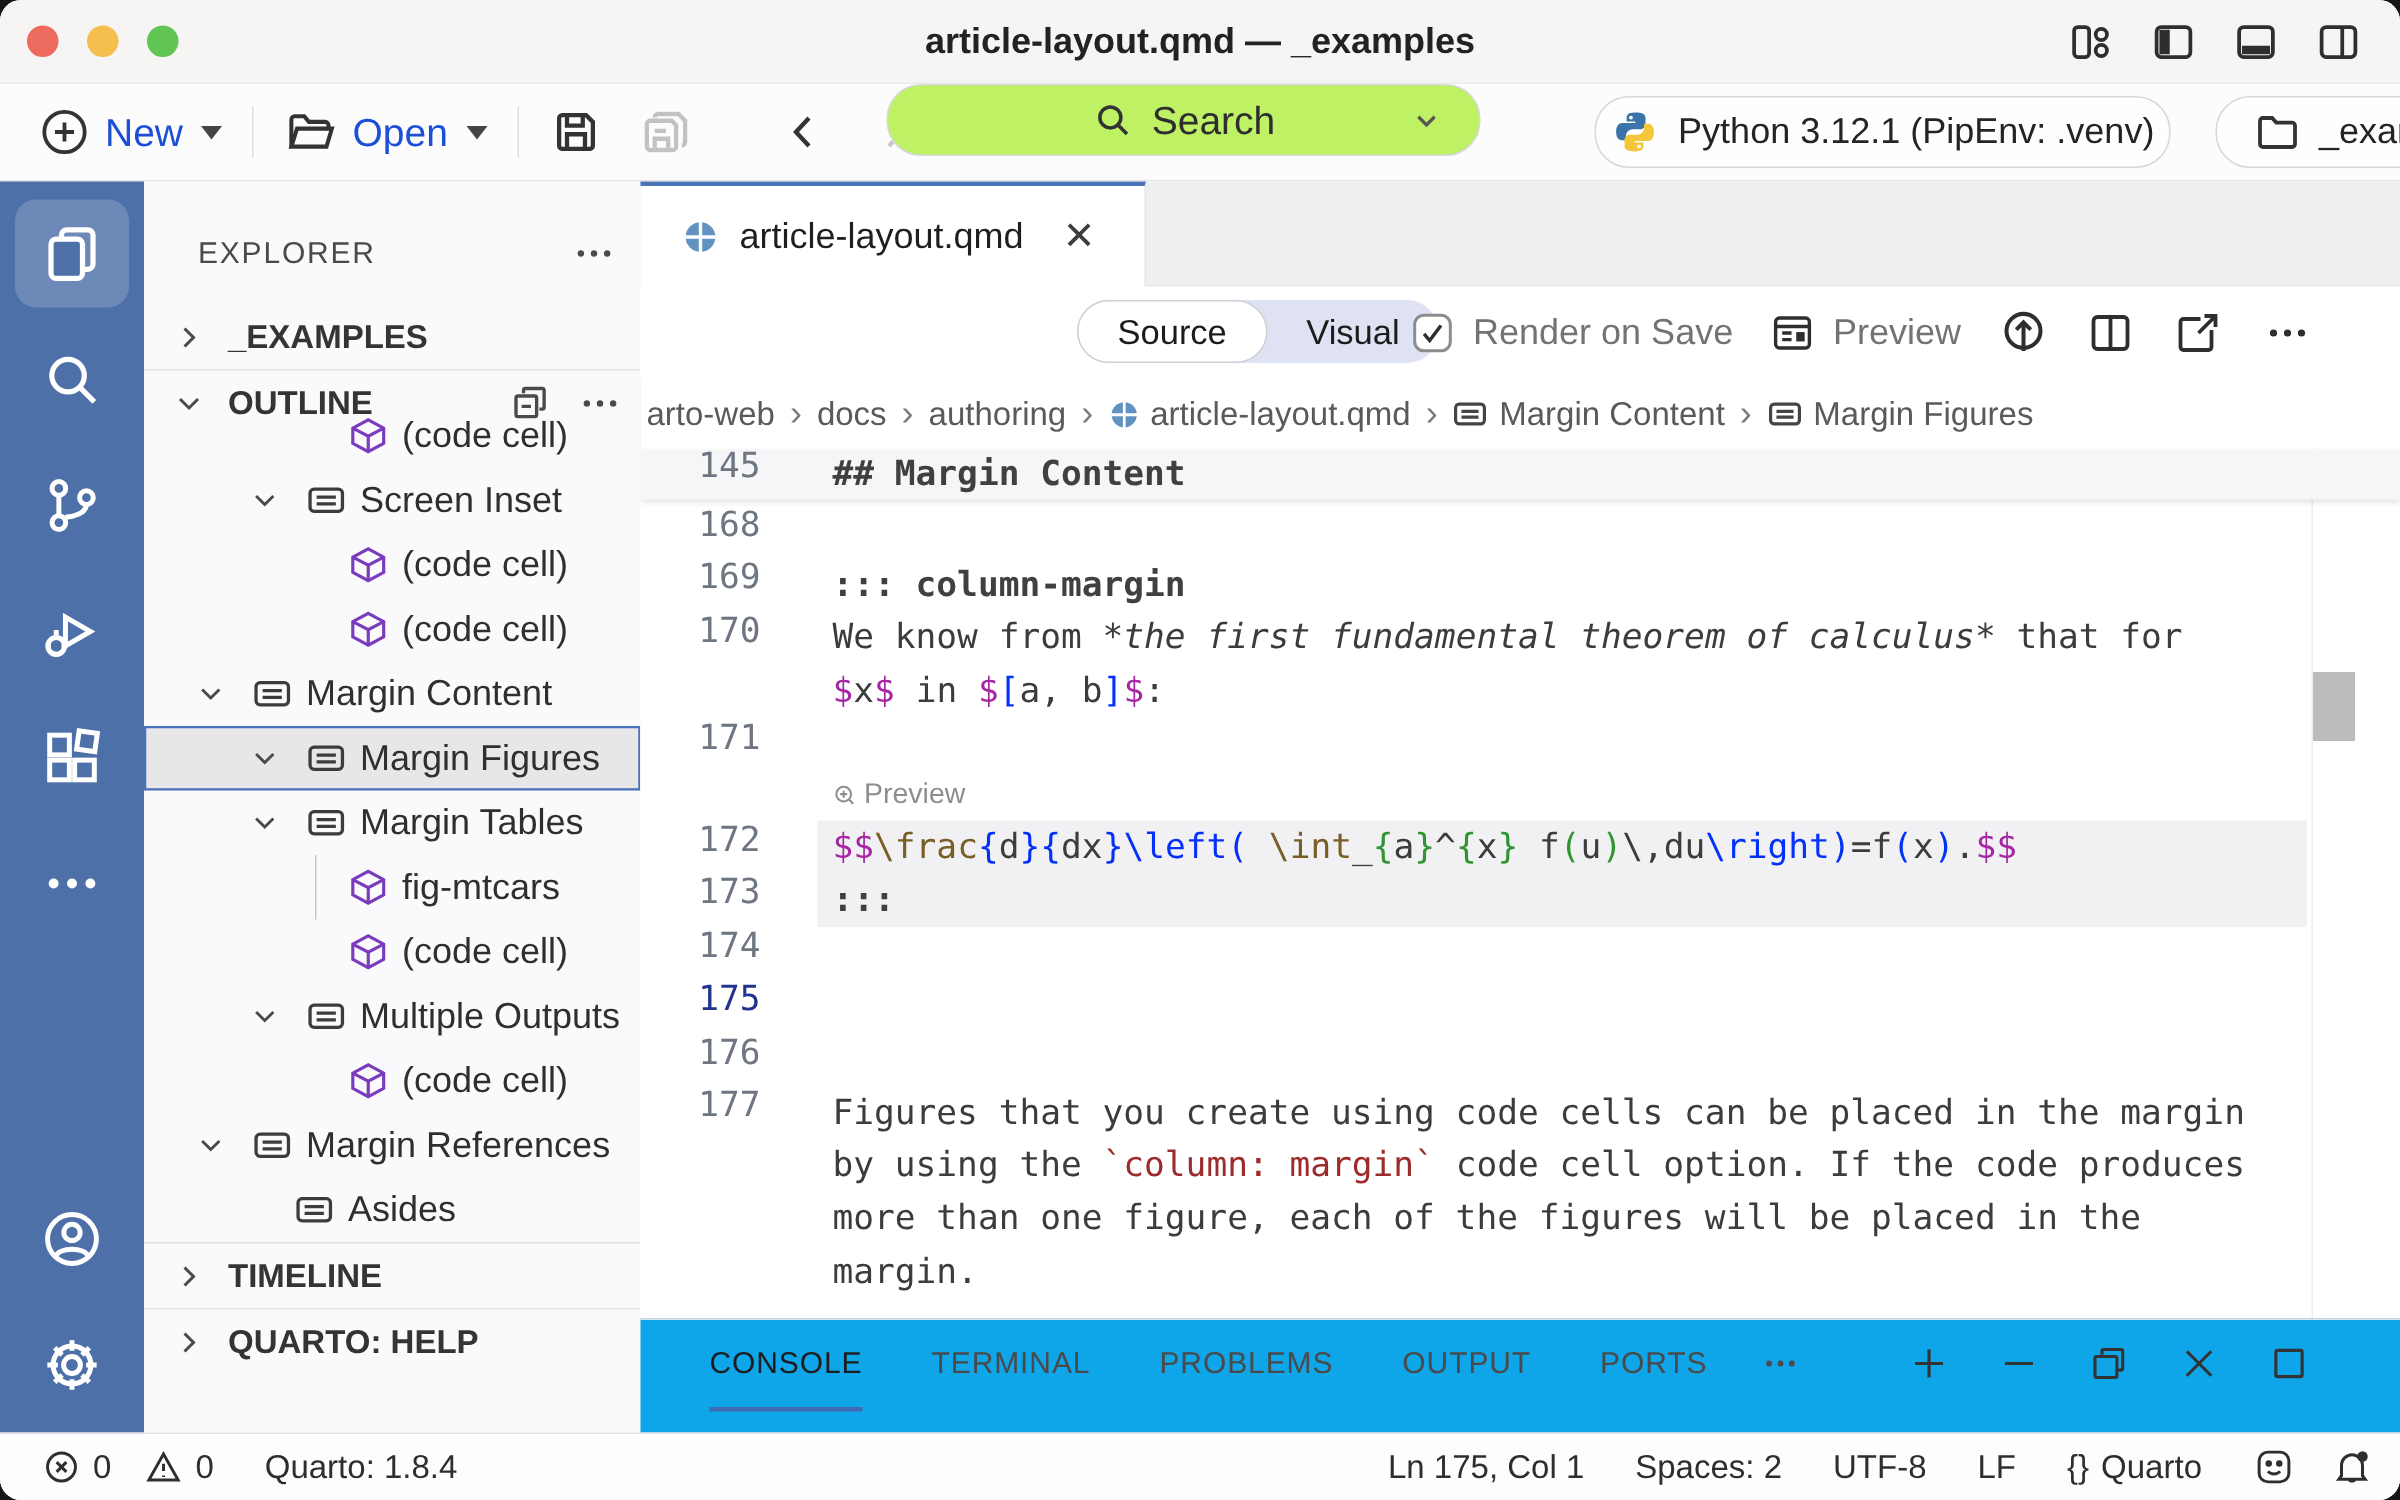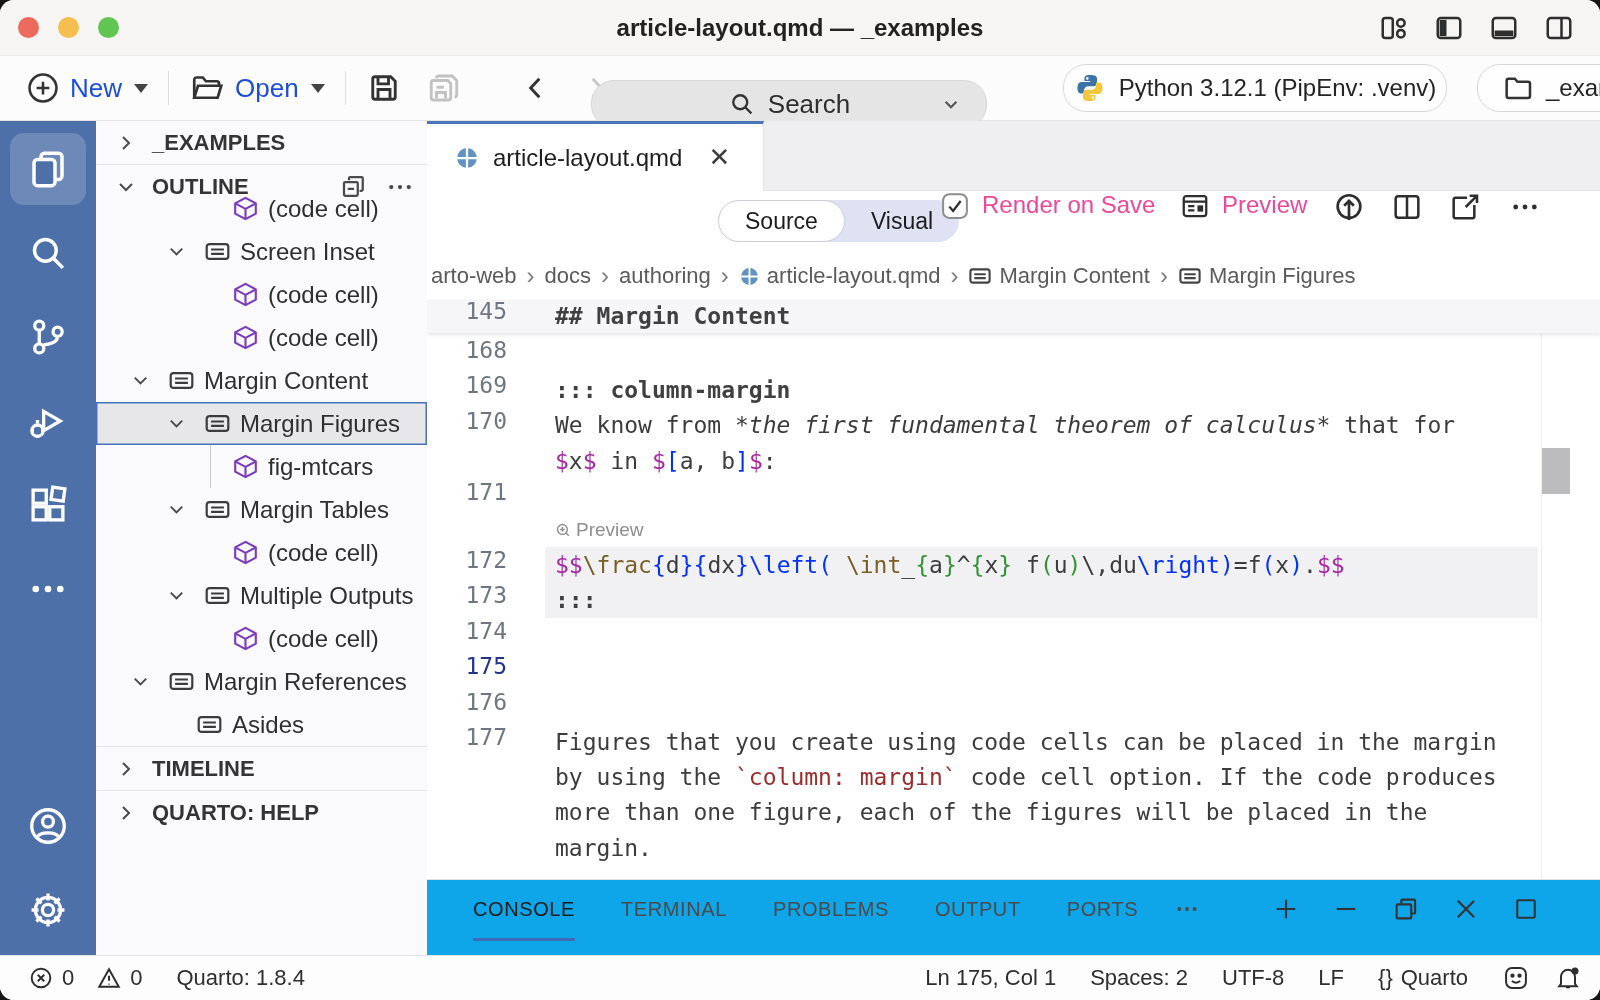--- a/index.html
+++ b/index.html
@@ -14,21 +14,21 @@
   .tl.green{left:98px;background:#61c554;}
   .wintitle{position:absolute;left:0;right:0;top:0;height:55px;line-height:55px;text-align:center;font-size:24px;font-weight:700;color:#222;}
   .tbar-icons{position:absolute;right:26px;top:0;height:55px;display:flex;align-items:center;gap:25px;}
   .tbar-icons .ic{width:30px;height:30px;}
 
   
   .toolbar{position:absolute;left:0;top:56px;width:100%;height:64px;background:#fcfcfc;border-bottom:1px solid #e3e3e6;display:flex;align-items:center;}
   .tbtn{display:flex;align-items:center;gap:10px;color:#1d4ed8;font-size:26px;}
   .caret{width:0;height:0;border-left:7px solid transparent;border-right:7px solid transparent;border-top:9px solid #444;margin-left:2px;}
   .vsep{width:1px;height:34px;background:#dedede;margin:0 20px;}
-  .searchbox{position:absolute;left:591px;top:24px;width:394px;height:46px;border:1.5px solid #d7d7da;border-radius:23px;background:#e5e5e5;display:flex;align-items:center;justify-content:center;gap:12px;font-size:26px;color:#2e2e2e;}
+  .searchbox{position:absolute;left:591px;top:0;width:394px;height:46px;border:1.5px solid #d7d7da;border-radius:23px;background:#bef264;display:flex;align-items:center;justify-content:center;gap:12px;font-size:26px;color:#2e2e2e;}
   .searchbox .chev{position:absolute;right:22px;}
   .pybtn{position:absolute;left:1063px;top:8px;width:382px;height:46px;border:1.5px solid #d7d7da;border-radius:23px;background:#fefefe;display:flex;align-items:center;justify-content:center;gap:13px;font-size:24px;color:#242424;}
   .wsbtn{position:absolute;left:1477px;top:8px;width:220px;height:46px;border:1.5px solid #d7d7da;border-radius:23px;background:#fefefe;display:flex;align-items:center;padding-left:24px;gap:12px;font-size:24px;color:#242424;}
 
   
   .activitybar{position:absolute;left:0;top:121px;width:96px;bottom:44px;background:#4d70a8;display:flex;flex-direction:column;align-items:center;}
   .act{width:76px;height:72px;display:flex;align-items:center;justify-content:center;margin-top:12px;border-radius:14px;}
   .act.active{background:rgba(255,255,255,.18);}
   .act.spacer{margin-top:auto;}
   .act svg{width:42px;height:42px;}
@@ -49,21 +49,21 @@
 
   
   .editor{position:absolute;left:427px;top:121px;right:0;bottom:44px;background:#fff;display:flex;flex-direction:column;}
   .tabbar{height:69px;background:#efeff2;border-bottom:1px solid #e4e4e7;display:flex;}
   .tab{width:337px;height:70px;background:#fff;border-top:3.5px solid #4c74b8;border-right:1px solid #e4e4e7;display:flex;align-items:center;gap:14px;padding-left:28px;box-sizing:border-box;font-size:24px;color:#1f1f1f;}
   .tab .close{margin-left:12px;font-size:26px;color:#3c3c3c;}
   .edtoolbar{height:62px;background:#fff;position:relative;}
   .seg{position:absolute;left:291px;top:9px;height:42px;border-radius:21px;background:#dfe2f2;display:flex;align-items:center;}
   .seg .on{height:42px;border-radius:21px;background:#fff;border:1.5px solid #cfcfda;display:flex;align-items:center;padding:0 26px;box-sizing:border-box;font-size:23px;color:#1c1c1c;}
   .seg .off{padding:0 26px;font-size:23px;color:#1c1c1c;}
-  .edt-item{position:absolute;top:0;height:62px;display:flex;gap:12px;font-size:24px;color:#ec4899;}
+  .edt-item{position:absolute;top:0;height:62px;display:flex;align-items:center;gap:12px;font-size:24px;color:#737373;}
   .breadcrumb{height:46px;display:flex;align-items:center;padding-left:4px;font-size:22px;color:#5a5a5a;white-space:nowrap;overflow:hidden;}
   .bc-sep{margin:0 10px;color:#7c7c7c;font-size:24px;}
   .bc-item{display:flex;align-items:center;gap:7px;}
 
   
   .codearea{flex:1;position:relative;overflow:hidden;background:#fff;font-family:"DejaVu Sans Mono",monospace;font-size:23px;}
   .sticky-line{height:34px;background:#f6f6f8;box-shadow:0 2px 4px rgba(0,0,0,.10);display:flex;align-items:center;position:relative;z-index:3;padding-right:62px;}
   .code-lines{padding-top:4px;}
   .code-line{display:flex;height:35.4px;padding-right:62px;}
   .gutter{flex:0 0 80px;text-align:right;color:#6e7681;}
@@ -288,20 +288,30 @@
           <svg viewBox="0 0 24 24" fill="none" stroke="#fff" stroke-width="1.9">
             <circle cx="12" cy="12" r="3.2"></circle>
             <circle cx="12" cy="12" r="7.2"></circle>
             <path d="M12 2.6v4M12 17.4v4M2.6 12h4M17.4 12h4M5.4 5.4l2.8 2.8M15.8 15.8l2.8 2.8M18.6 5.4l-2.8 2.8M8.2 15.8l-2.8 2.8"></path>
           </svg>
         </span>
       </div>
   </div>
 
   <div class="sidebar">
+    <div class="side-head">
+      <span>EXPLORER</span>
+      <span class="dots">
+          <svg viewBox="0 0 24 24" width="30" height="30" fill="#4a4a4a">
+            <circle cx="5" cy="12" r="1.7"></circle>
+            <circle cx="12" cy="12" r="1.7"></circle>
+            <circle cx="19" cy="12" r="1.7"></circle>
+          </svg>
+        </span>
+    </div>
     <div class="srow">
       <span class="chev-slot">
           <svg viewBox="0 0 24 24" width="24" height="24" fill="none" stroke="#4a4a4a" stroke-width="2">
             <path d="m9 6 6 6-6 6"></path>
           </svg>
         </span>
       <span>_EXAMPLES</span>
     </div>
     <div class="sdiv"></div>
     <div class="srow">
@@ -389,42 +399,42 @@
             </svg>
           </span>
           <span class="tree-ic">
             <svg viewBox="0 0 16 16" width="27" height="27">
               <rect x="1.6" y="3.6" width="12.8" height="8.8" rx="1.6" fill="none" stroke="#3c3c3c" stroke-width="1.3"></rect>
               <path d="M4.2 6.8h7.6M4.2 9.4h7.6" stroke="#3c3c3c" stroke-width="1.3"></path>
             </svg>
           </span>
           <span>Margin Figures</span>
         </div>
-        <div class="tree-row guide" style="padding-left: 134px;">
-          <span class="tree-ic">
-            <svg viewBox="0 0 16 16" width="27" height="27" fill="none" stroke="#7a3bbd" stroke-width="1.25">
-              <path d="M8 1.7 14.1 5v6L8 14.3 1.9 11V5Z"></path>
-              <path d="M1.9 5 8 8.2 14.1 5M8 8.2v6"></path>
-            </svg>
-          </span>
-          <span>fig-mtcars</span>
-        </div>
         <div class="tree-row" style="padding-left: 62px;">
           <span class="chev-slot">
             <svg viewBox="0 0 24 24" width="23" height="23" fill="none" stroke="#4a4a4a" stroke-width="2">
               <path d="m6 9 6 6 6-6"></path>
             </svg>
           </span>
           <span class="tree-ic">
             <svg viewBox="0 0 16 16" width="27" height="27">
               <rect x="1.6" y="3.6" width="12.8" height="8.8" rx="1.6" fill="none" stroke="#3c3c3c" stroke-width="1.3"></rect>
               <path d="M4.2 6.8h7.6M4.2 9.4h7.6" stroke="#3c3c3c" stroke-width="1.3"></path>
             </svg>
           </span>
           <span>Margin Tables</span>
+        </div>
+        <div class="tree-row guide" style="padding-left: 134px;">
+          <span class="tree-ic">
+            <svg viewBox="0 0 16 16" width="27" height="27" fill="none" stroke="#7a3bbd" stroke-width="1.25">
+              <path d="M8 1.7 14.1 5v6L8 14.3 1.9 11V5Z"></path>
+              <path d="M1.9 5 8 8.2 14.1 5M8 8.2v6"></path>
+            </svg>
+          </span>
+          <span>fig-mtcars</span>
         </div>
         <div class="tree-row" style="padding-left: 134px;">
           <span class="tree-ic">
             <svg viewBox="0 0 16 16" width="27" height="27" fill="none" stroke="#7a3bbd" stroke-width="1.25">
               <path d="M8 1.7 14.1 5v6L8 14.3 1.9 11V5Z"></path>
               <path d="M1.9 5 8 8.2 14.1 5M8 8.2v6"></path>
             </svg>
           </span>
           <span>(code cell)</span>
         </div>

